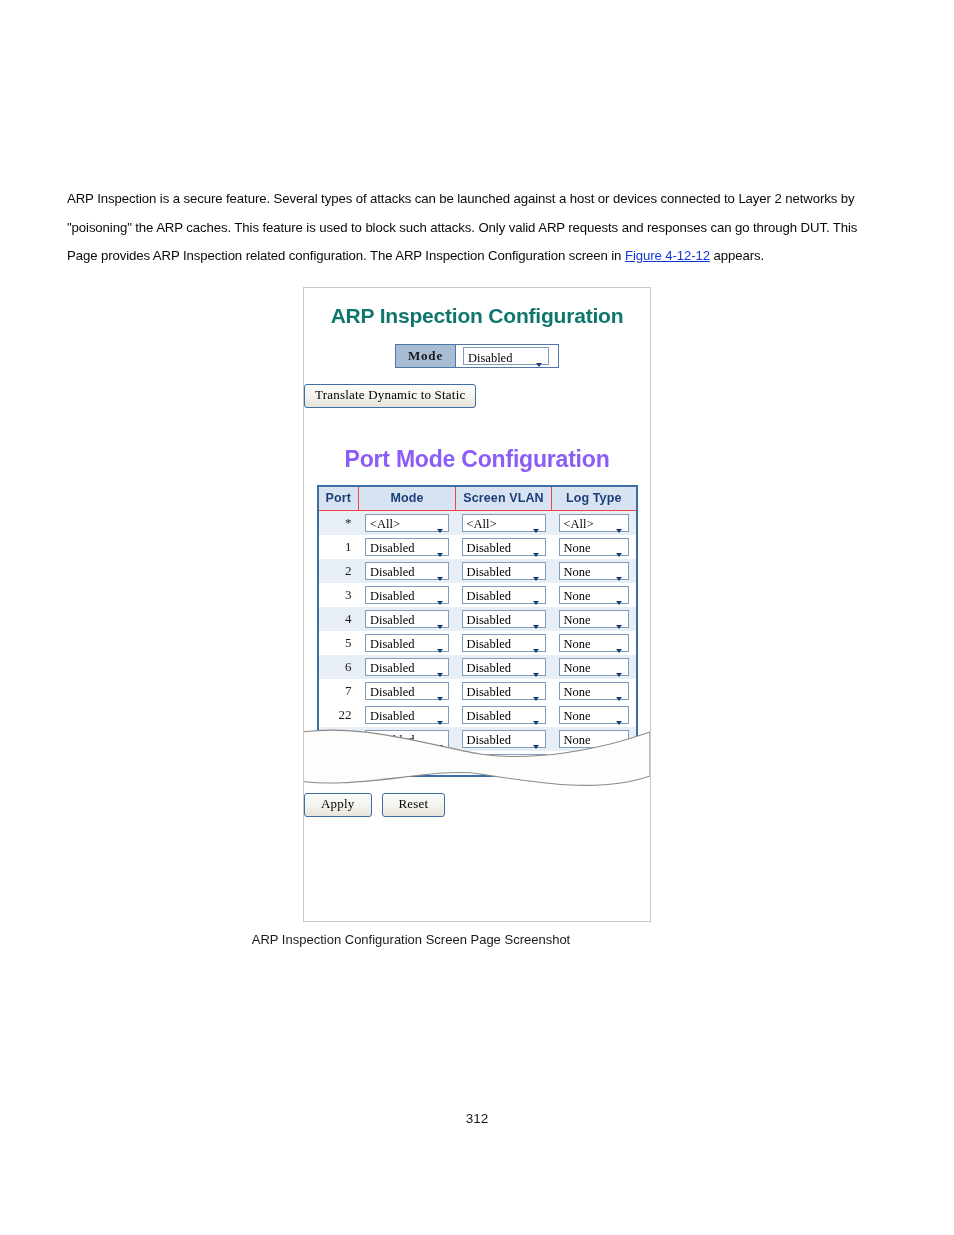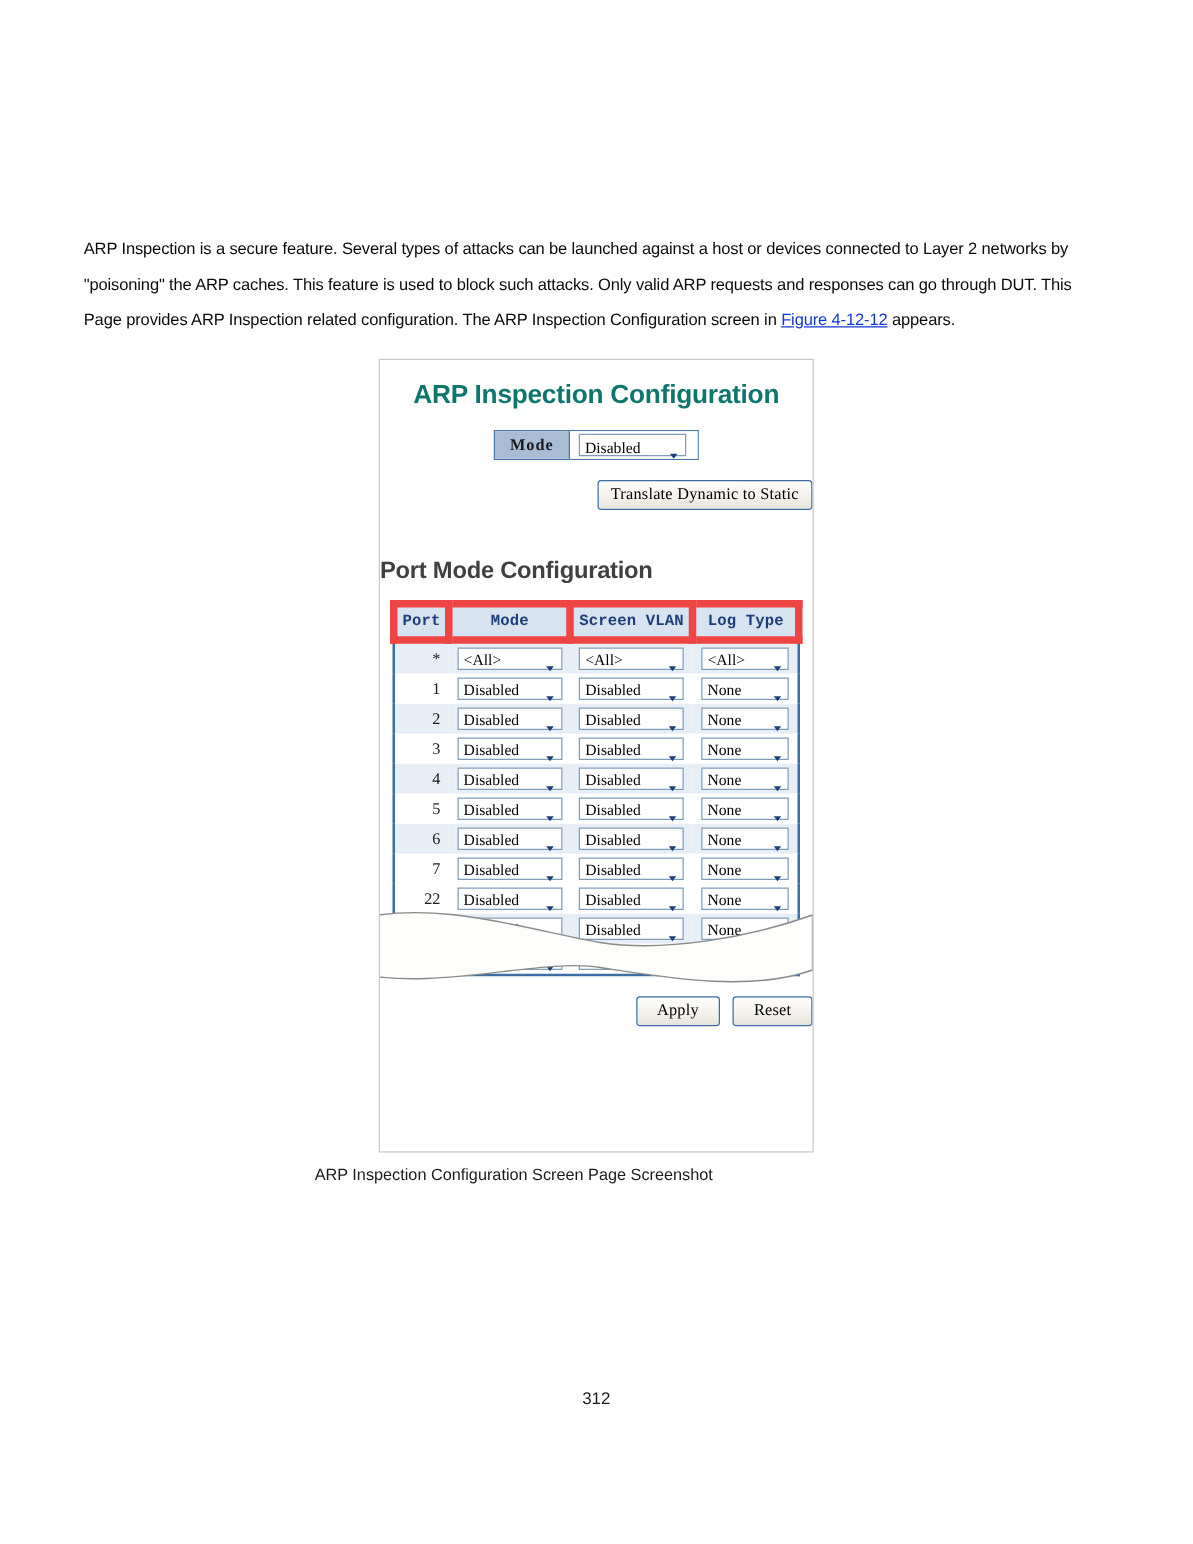--- a/index.html
+++ b/index.html
@@ -54,22 +54,23 @@
     font-size: 21px;
     color: #0f766e;
     text-align: center;
     margin-top: 16px;
     letter-spacing: -0.2px;
   }
 
   .scr-title2 {
     font-family: "Liberation Sans", sans-serif;
     font-weight: bold;
-    font-size: 19px;
-    color: #404040;
+    font-size: 23px;
+    color: #8b5cf6;
+    text-align: center;
     margin-top: 38px;
     letter-spacing: -0.2px;
   }
 
   
   .mode-block {
     display: flex;
     justify-content: center;
     margin-top: 16px;
   }
@@ -139,21 +140,21 @@
     border-left: 3.5px solid transparent;
     border-right: 3.5px solid transparent;
     border-top: 4px solid #1b3f73;
   }
   .sel.w-mode   { width: 86px; }
   .sel.w-cell   { width: 84px; }
   .sel.w-cell2  { width: 84px; }
   .sel.w-log    { width: 70px; }
 
   
-  .btn-row { display: flex; justify-content: flex-end; margin-top: 16px; gap: 10px; }
+  .btn-row { display: flex; justify-content: flex-start; margin-top: 16px; gap: 10px; }
   .xp-btn {
     font-family: "Liberation Serif", serif;
     font-size: 13px;
     color: #000000;
     background: linear-gradient(to bottom, #fdfdfb 0%, #f3f2ec 55%, #e6e4da 100%);
     border: 1px solid #3a6ea5;
     border-radius: 3px;
     padding: 3px 10px 4px 10px;
     line-height: 1.15;
     letter-spacing: 0.2px;
@@ -165,25 +166,25 @@
   .pm-wrap { display: flex; justify-content: center; margin-top: 12px; }
   .pm-table {
     border-collapse: collapse;
     border: 2px solid #3a6ea5;
     background: #ffffff;
     table-layout: fixed;
   }
   .pm-table th {
     background: #d7e3f0;
     color: #1c3f7a;
-    font-family: Liberation Mono, monospace;
+    font-family: Liberation Sans, sans-serif;
     font-weight: bold;
     font-size: 12.5px;
     padding: 4px 4px 5px 4px;
-    border: 6px solid #ef4444;
+    border: 1px solid #ef4444;
     text-align: center;
     letter-spacing: 0.1px;
     white-space: nowrap;
   }
   .pm-table td {
     border: 0;
     padding: 1px 3px 1px 3px;
     font-family: "Liberation Serif", serif;
     font-size: 13px;
     color: #1a1a1a;

